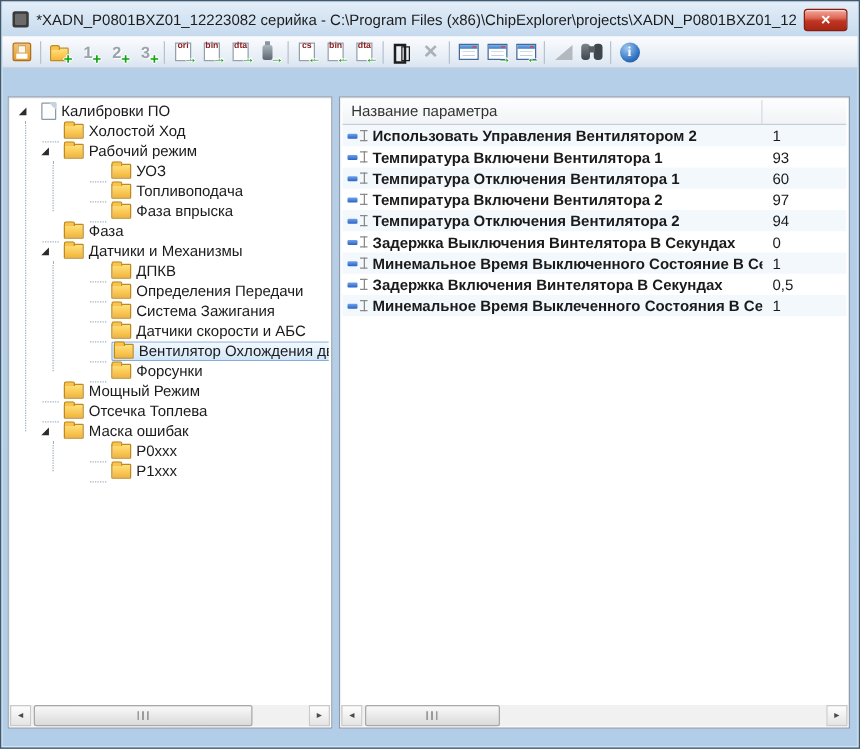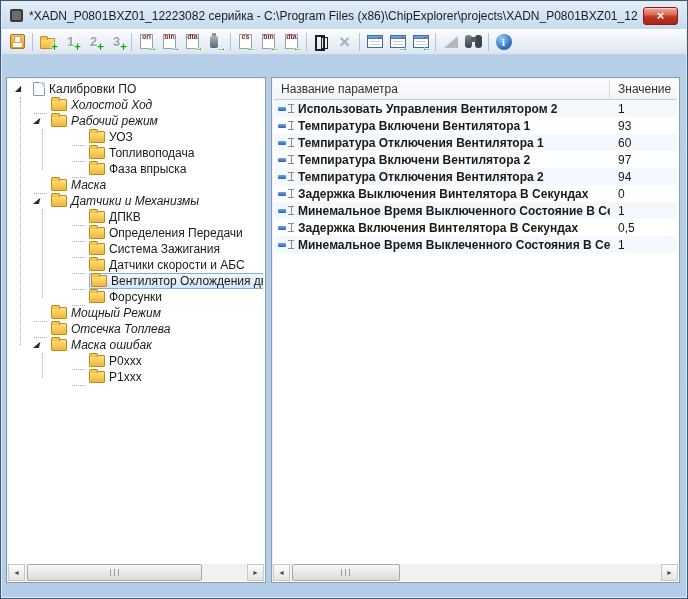--- a/index.html
+++ b/index.html
@@ -83,42 +83,42 @@
 
   
   .panel { position:absolute; top:76px; height:506px; background:#fff; border:1px solid #8e9bab;
            box-shadow:inset 1px 1px 0 #eef2f6; }
   .panel.tree-panel { left:5px; width:260px; }
   .panel.params-panel { left:270px; width:409px; }
 
   
   .tree { position:absolute; top:3px; left:2px; right:2px; bottom:19px; overflow:hidden; }
   .tree-row { height:16px; line-height:16px; display:flex; align-items:center; white-space:nowrap; position:relative; }
-  .lvl0 { padding-left:6px; } .lvl1 { padding-left:24px;font-style:italic; } .lvl2 { padding-left:62px; }
+  .lvl0 { padding-left:6px; } .lvl1 { padding-left:24px; } .lvl2 { padding-left:62px; }
   .arrow { width:18px; font-size:8px; color:#2b2b2b; flex:none; }
   .stub  { width:18px; flex:none; position:relative; }
   .stub::before { content:""; position:absolute; top:8px; left:1px; right:4px; border-top:1px dotted #9fb0c0; }
   .t-label { margin-left:4px; color:#1a1a1a; }
   .t-doc { width:12px; height:14px; background:#fdfdfd; border:1px solid #8b98a6; border-radius:1px; position:relative; flex:none; }
   .t-doc::before { content:""; position:absolute; top:-1px; right:-1px; border:3px solid; border-color:#c7d2dd #c7d2dd transparent transparent; }
   .t-folder { width:16px; height:12px; border:1px solid #bd8a20; border-radius:1px; position:relative; flex:none;
               background:linear-gradient(#ffe27d,#f4b438); }
   .t-folder::before { content:""; position:absolute; top:-3px; left:-1px; width:7px; height:3px;
                       background:#f8c44f; border:1px solid #bd8a20; border-bottom:none; border-radius:2px 2px 0 0; }
   .selwrap { display:flex; align-items:center; flex:1; height:16px; margin-right:-3px; padding-left:1px;
              background:linear-gradient(#f3f9fe,#d2e6f8); border:1px solid #84acdd; border-right:none; border-radius:2px 0 0 2px; }
   .vline { position:absolute; width:1px; border-left:1px dotted #9fb0c0; }
   .vl-root { left:11px; top:16px; height:248px; }
   .vl-work { left:33px; top:48px; height:40px; }
   .vl-sens { left:33px; top:128px; height:88px; }
   .vl-mask { left:33px; top:272px; height:24px; }
 
   
   .thead { position:absolute; top:2px; left:2px; right:2px; height:20px; display:flex;
-           background:linear-gradient(#fdfdfe,#f1f3f6); border-bottom:1px solid #c6cdd6; color:#333; }
+           background:linear-gradient(#fdfdfe,#f1f3f6); border-bottom:1px solid #c6cdd6; color:#333;flex-direction:column; }
   .th-name { width:336px; padding-left:7px; line-height:19px; border-right:1px solid #d6dce3; }
   .th-value { flex:1; padding-left:8px; line-height:19px; }
   .tbody { position:absolute; top:22px; left:2px; right:2px; }
   .tr { height:17px; display:flex; align-items:center; }
   .tr:nth-child(odd) { background:#f3f8fd; }
   .td-name { width:336px; display:flex; align-items:center; padding-left:4px; overflow:hidden; white-space:nowrap; color:#1a1a1a;font-weight:bold; }
   .td-value { flex:1; padding-left:8px; color:#1a1a1a; }
   .p-icon { width:17px; height:9px; position:relative; flex:none; margin-right:3px; }
   .p-icon .bar { position:absolute; left:0; top:3px; width:8px; height:4px; border-radius:1px;
                  background:linear-gradient(#6fa3e8,#2a62c8); }
@@ -287,21 +287,21 @@
           <span class="t-label">Топливоподача</span>
         </div>
       <div class="tree-row lvl2">
           <span class="stub"></span>
           <span class="t-folder"></span>
           <span class="t-label">Фаза впрыска</span>
         </div>
       <div class="tree-row lvl1">
           <span class="stub"></span>
           <span class="t-folder"></span>
-          <span class="t-label">Маска</span>
+          <span class="t-label">Фаза</span>
         </div>
       <div class="tree-row lvl1">
           <span class="arrow">◢</span>
           <span class="t-folder"></span>
           <span class="t-label">Датчики и Механизмы</span>
         </div>
       <div class="tree-row lvl2">
           <span class="stub"></span>
           <span class="t-folder"></span>
           <span class="t-label">ДПКВ</span>

